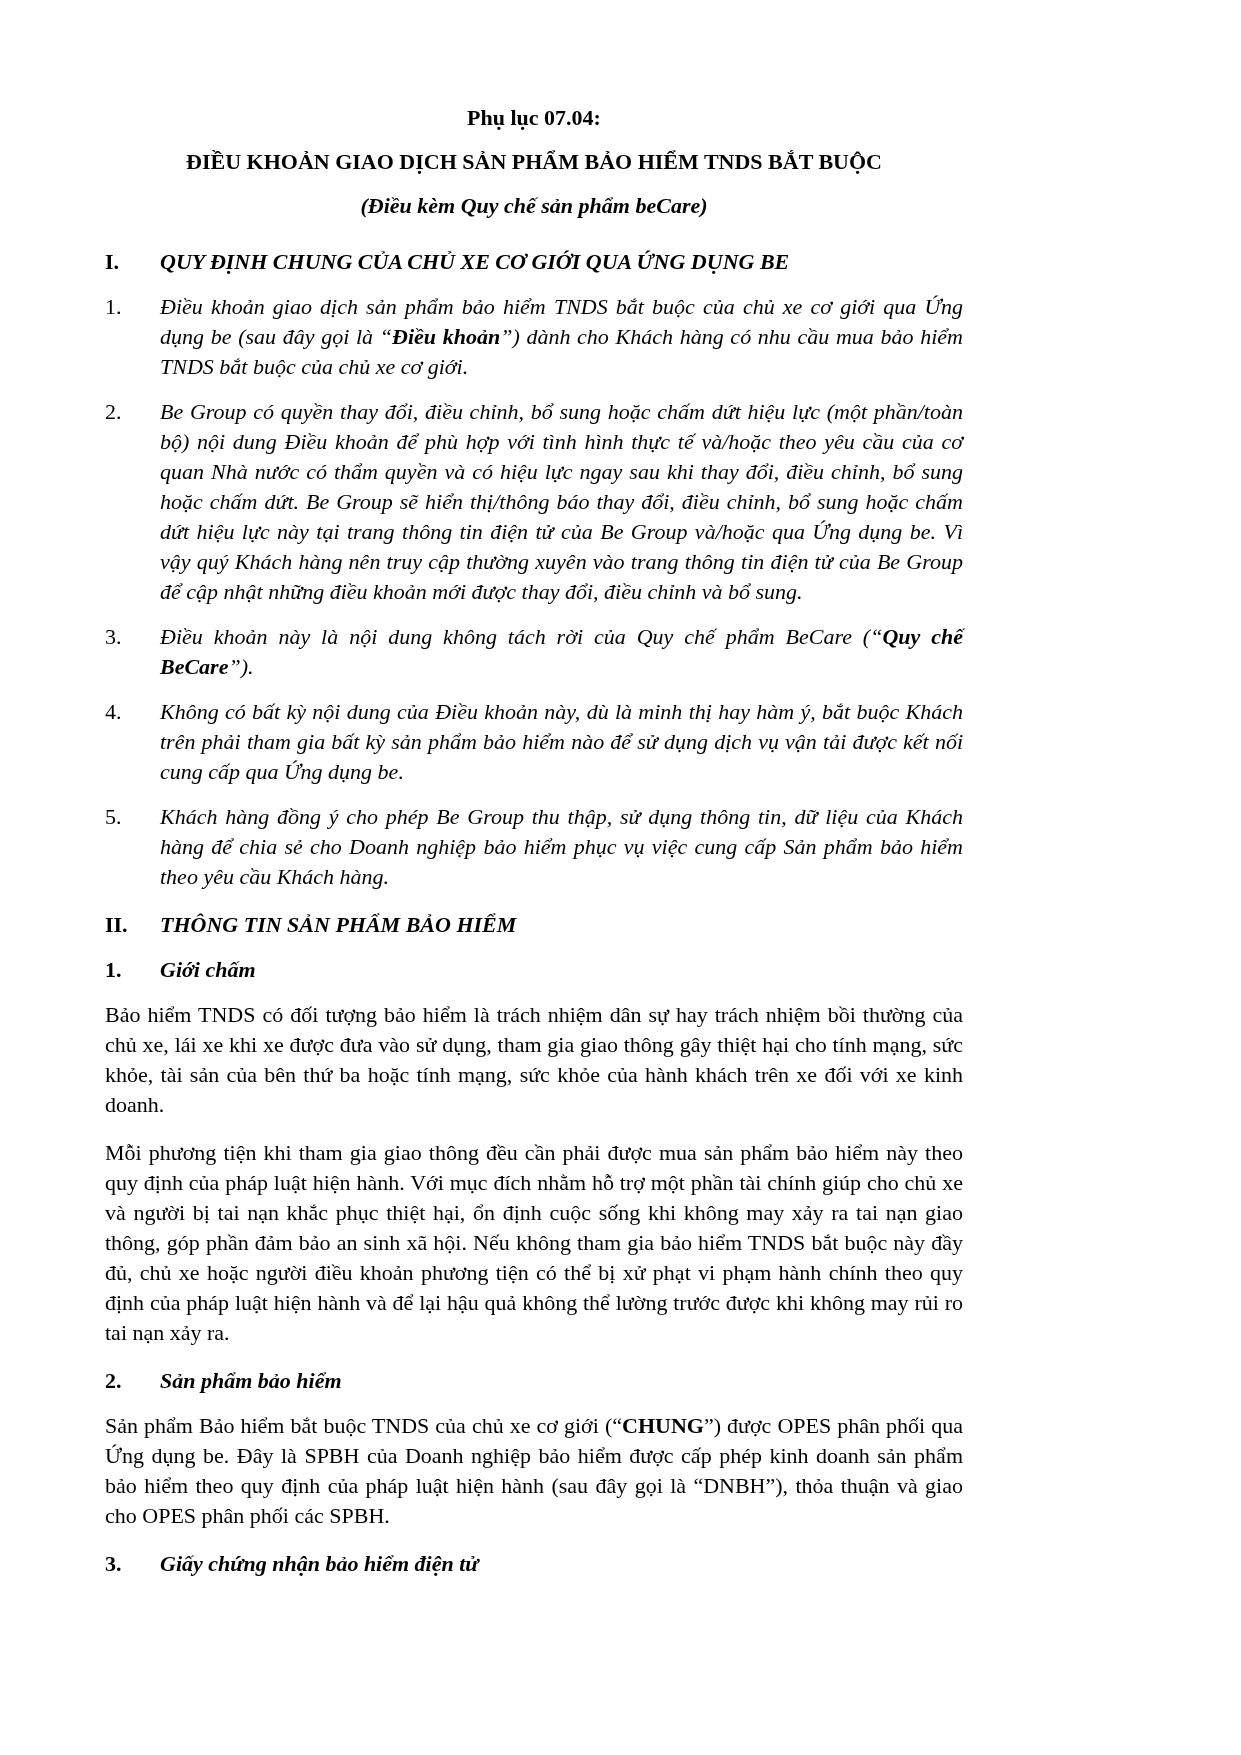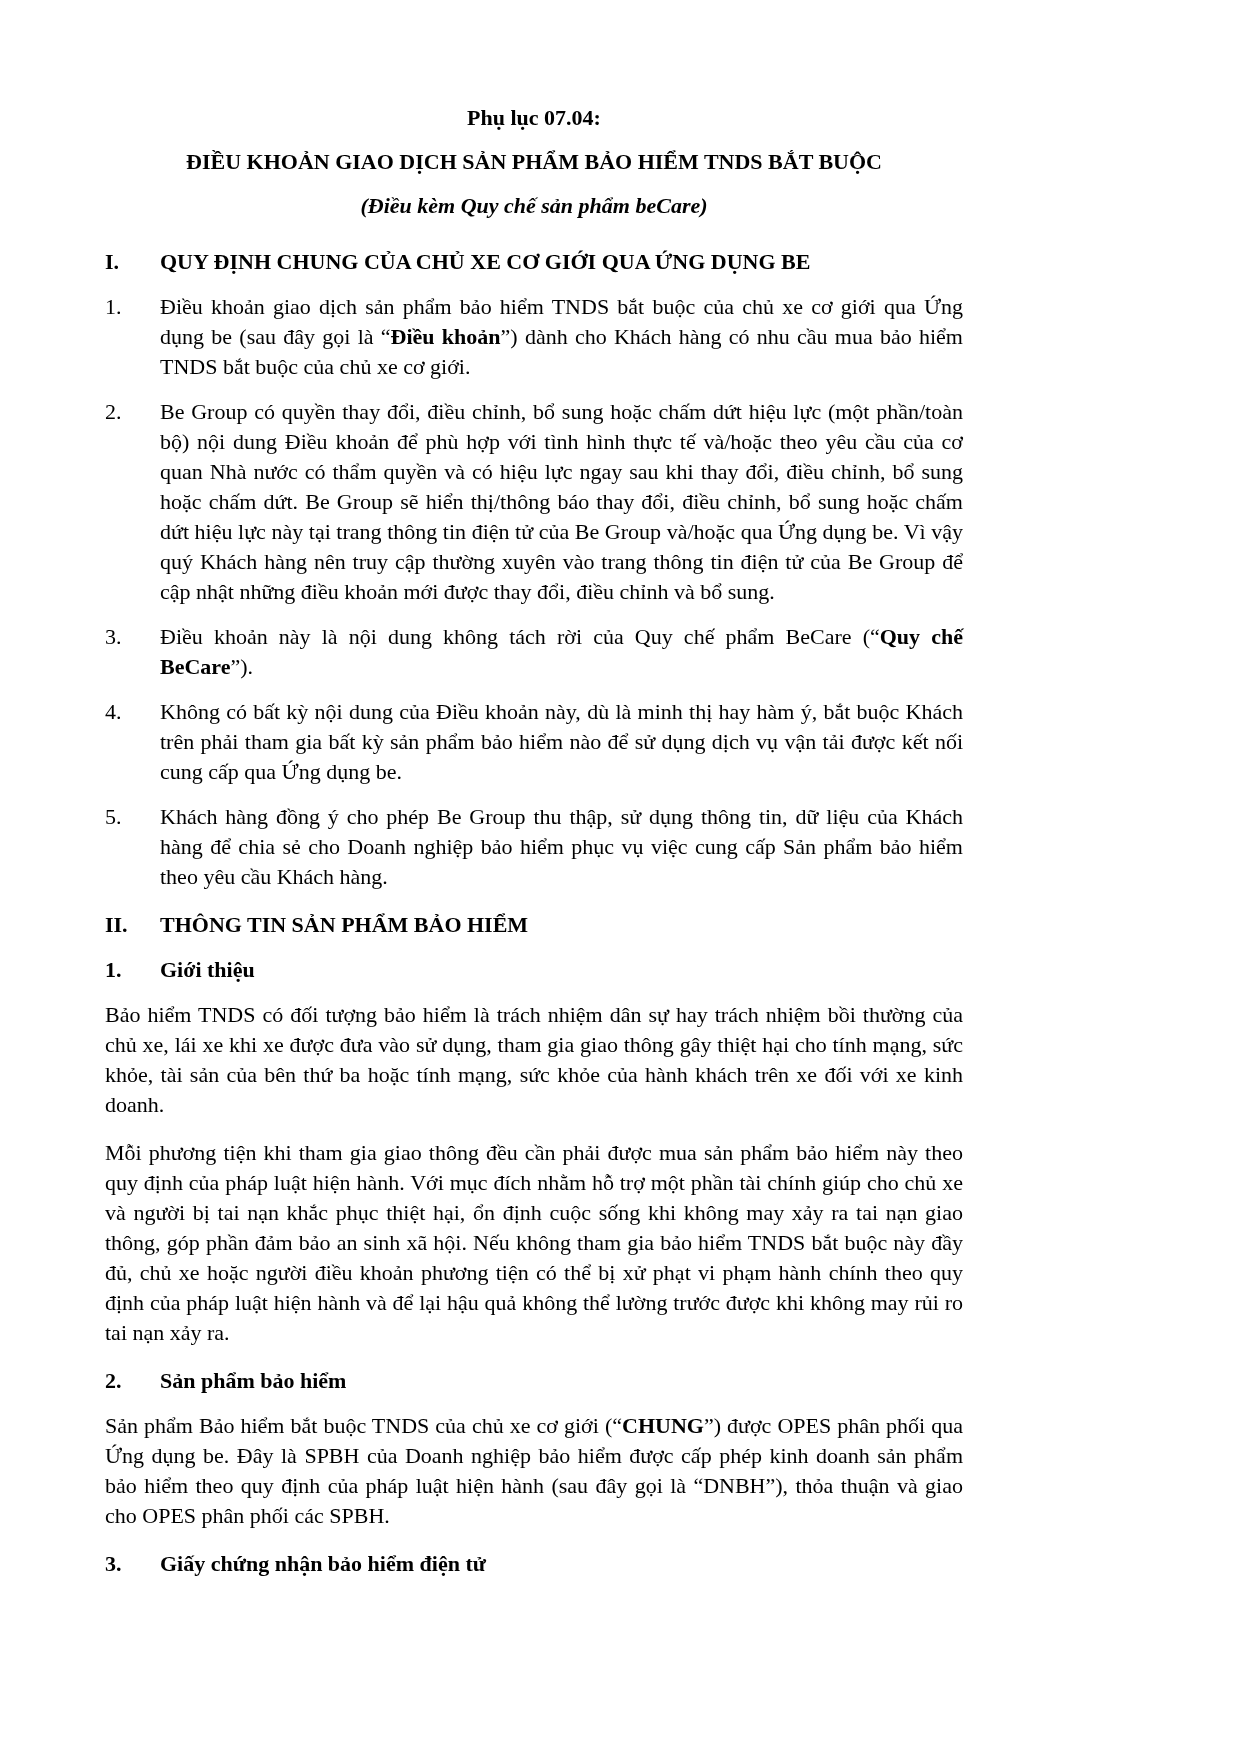--- a/index.html
+++ b/index.html
@@ -31,20 +31,21 @@
   .row {
     display: flex;
     margin-bottom: 15px;
   }
   .num {
     flex: 0 0 55px;
     width: 55px;
   }
   .grow {
     flex: 1 1 auto;
+    font-style: italic;
   }
   .section-heading {
     font-weight: 700;
     margin-top: 26px;
     margin-bottom: 15px;
   }
   .section-heading + .row {
     margin-top: 0;
   }
   .section-heading.later {
@@ -97,21 +98,21 @@
       <div class="row item">
         <span class="num">5.</span>
         <div class="grow just"><span>Khách hàng đồng ý cho phép Be Group thu thập, sử dụng thông tin, dữ liệu của Khách hàng để chia sẻ cho Doanh nghiệp bảo hiểm phục vụ việc cung cấp Sản phẩm bảo hiểm theo yêu cầu Khách hàng.</span></div>
       </div>
       <div class="row section-heading later">
         <span class="num">II.</span>
         <span class="grow">THÔNG TIN SẢN PHẨM BẢO HIỂM</span>
       </div>
       <div class="row sub-heading">
         <span class="num">1.</span>
-        <span class="grow">Giới thiệu</span>
+        <span class="grow">Giới chấm</span>
       </div>
       <div class="para"><span>Bảo hiểm TNDS có đối tượng bảo hiểm là trách nhiệm dân sự hay trách nhiệm bồi thường của chủ xe, lái xe khi xe được đưa vào sử dụng, tham gia giao thông gây thiệt hại cho tính mạng, sức khỏe, tài sản của bên thứ ba hoặc tính mạng, sức khỏe của hành khách trên xe đối với xe kinh doanh.</span></div>
       <div class="para"><span>Mỗi phương tiện khi tham gia giao thông đều cần phải được mua sản phẩm bảo hiểm này theo quy định của pháp luật hiện hành. Với mục đích nhằm hỗ trợ một phần tài chính giúp cho chủ xe và người bị tai nạn khắc phục thiệt hại, ổn định cuộc sống khi không may xảy ra tai nạn giao thông, góp phần đảm bảo an sinh xã hội. Nếu không tham gia bảo hiểm TNDS bắt buộc này đầy đủ, chủ xe hoặc người điều khoản phương tiện có thể bị xử phạt vi phạm hành chính theo quy định của pháp luật hiện hành và để lại hậu quả không thể lường trước được khi không may rủi ro tai nạn xảy ra.</span></div>
       <div class="row sub-heading">
         <span class="num">2.</span>
         <span class="grow">Sản phẩm bảo hiểm</span>
       </div>
       <div class="para"><span>Sản phẩm Bảo hiểm bắt buộc TNDS của chủ xe cơ giới (“</span><b>CHUNG</b><span>”) được OPES phân phối qua Ứng dụng be. Đây là SPBH của Doanh nghiệp bảo hiểm được cấp phép kinh doanh sản phẩm bảo hiểm theo quy định của pháp luật hiện hành (sau đây gọi là “DNBH”), thỏa thuận và giao cho OPES phân phối các SPBH.</span></div>
       <div class="row sub-heading">
         <span class="num">3.</span>

